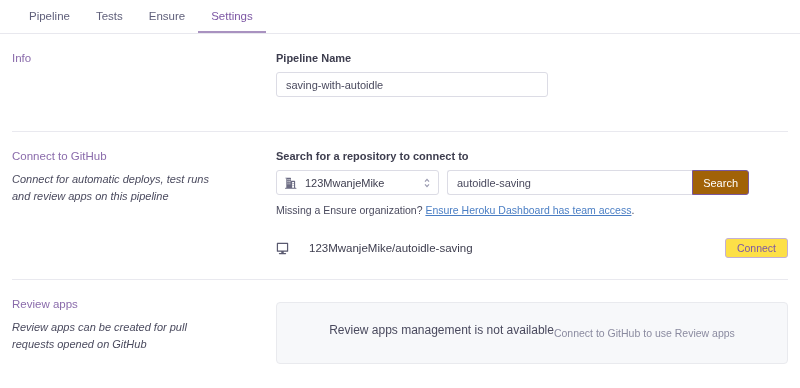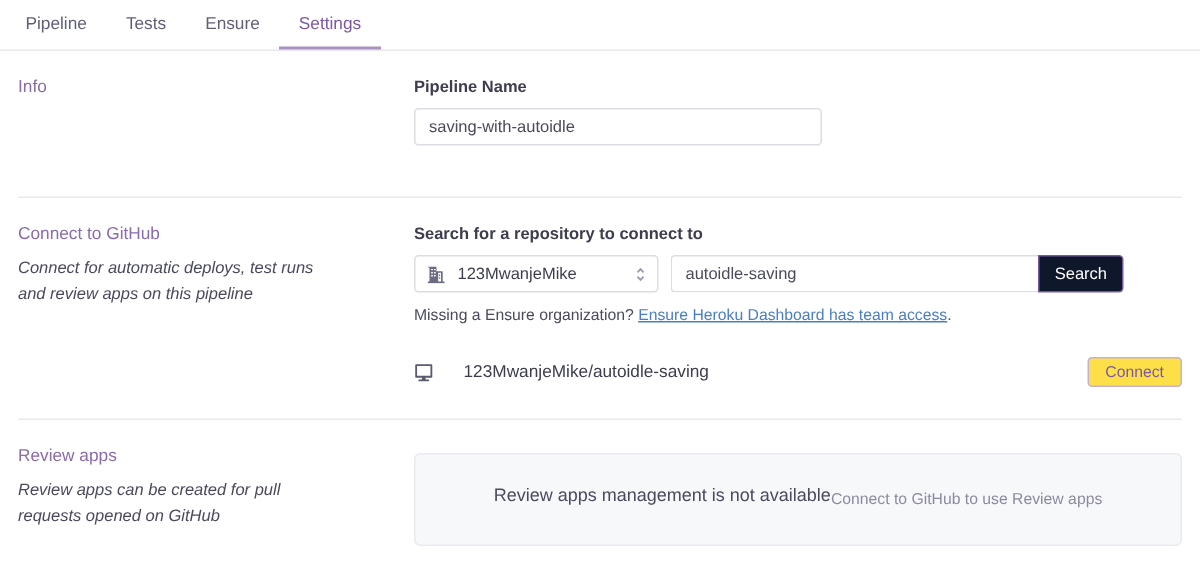--- a/index.html
+++ b/index.html
@@ -15,21 +15,21 @@
     overflow: hidden;
   }
 
   
   .topnav {
     position: relative;
     height: 34px;
     border-bottom: 1px solid #e8e8ee;
     display: flex;
     align-items: center;
-    padding-left: 4px;
+    padding-left: 16px;
     box-sizing: border-box;
   }
   .tab {
     font-size: 11.5px;
     color: #5f5f7a;
     padding: 0 13px;
     line-height: 33px;
     height: 33px;
     box-sizing: border-box;
     cursor: pointer;
@@ -140,21 +140,21 @@
   }
   #repo-search-input {
     flex: 1 1 auto;
     height: 25px;
     border-radius: 3px 0 0 3px;
     border-right: none;
   }
   .search-button {
     height: 25px;
     min-width: 53px;
-    background: #0f172a;
+    background: #a16207;
     border: 1px solid #79589f;
     border-radius: 0 3px 3px 0;
     color: #ffffff;
     font-size: 11px;
     font-family: "Liberation Sans", sans-serif;
     cursor: pointer;
     padding: 0 10px;
   }
 
   .hint {

